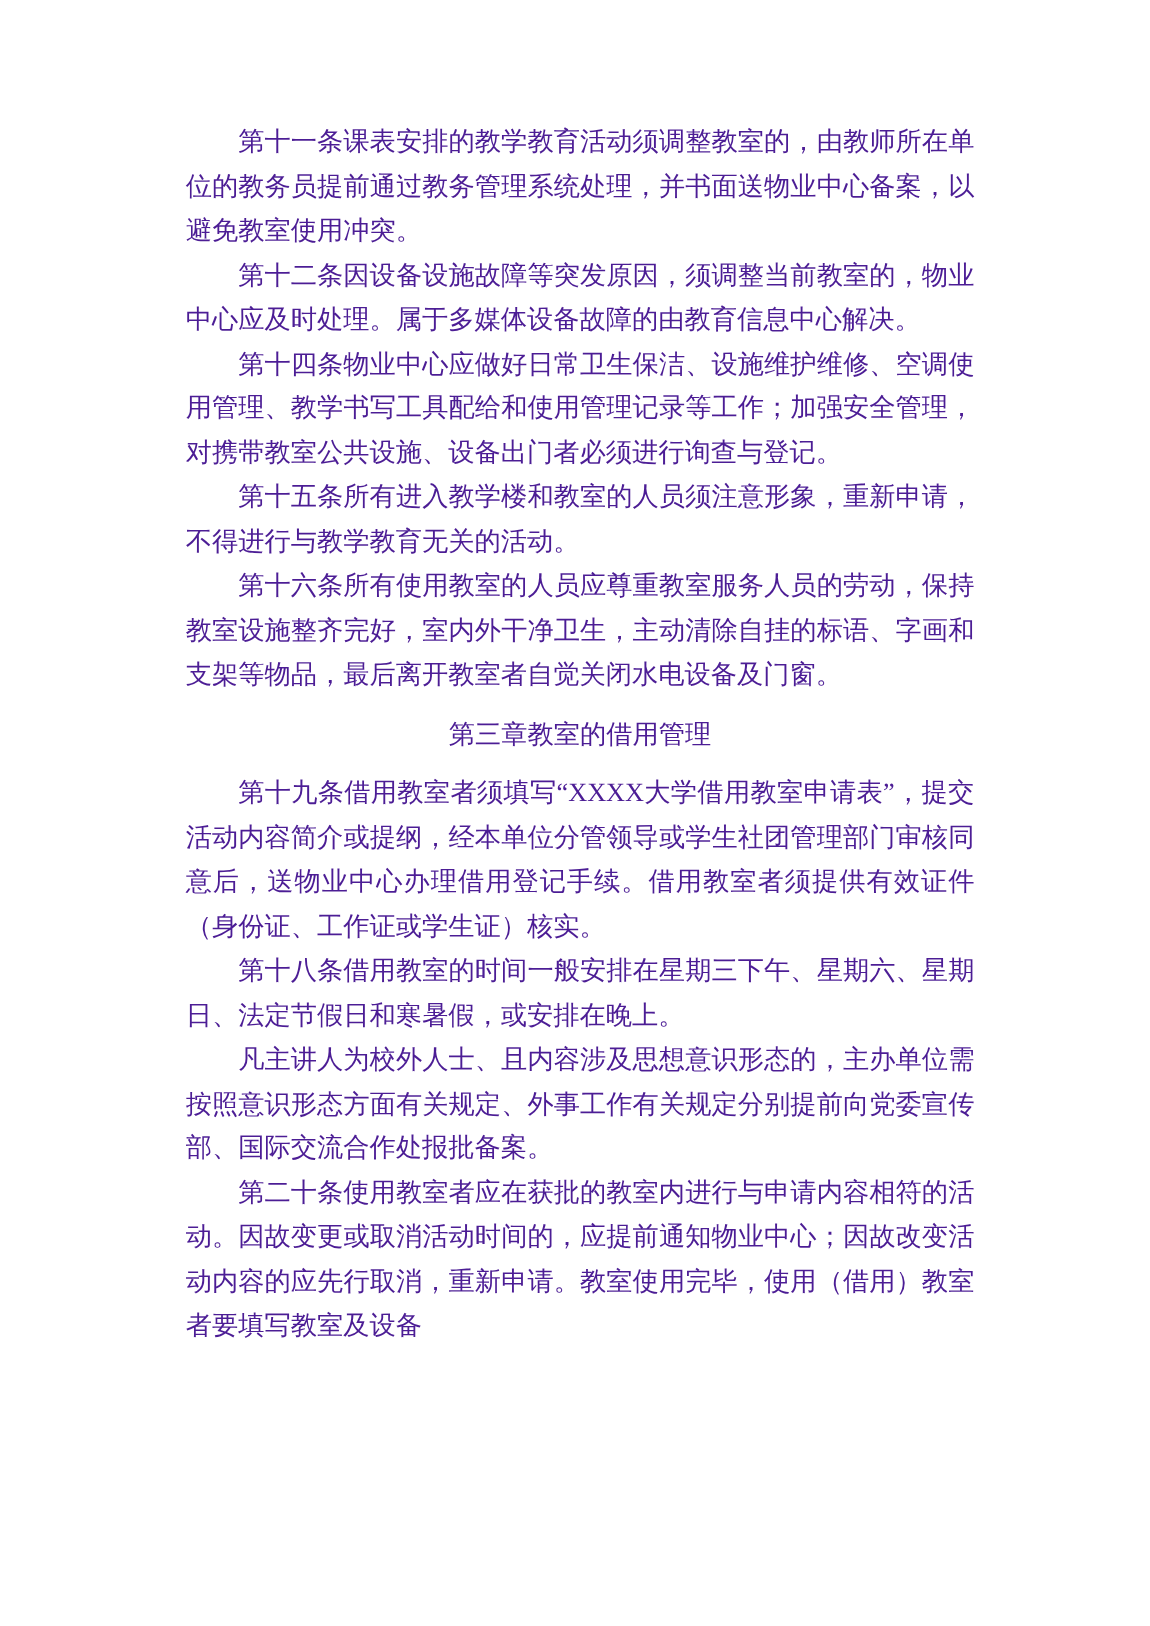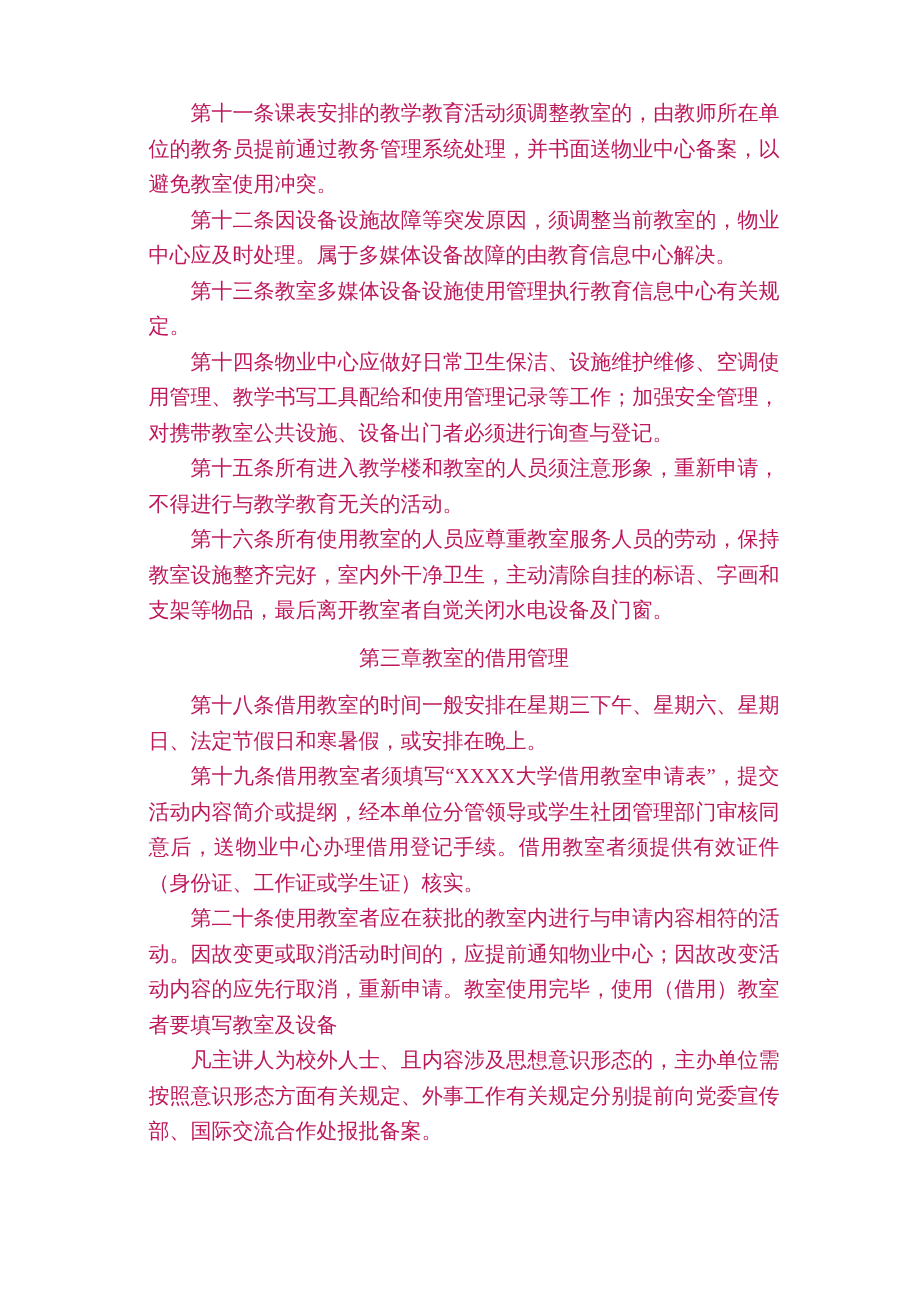--- a/index.html
+++ b/index.html
@@ -11,21 +11,21 @@
       position: relative;
       width: 847px;
       height: 1301px;
       margin: 0 auto;
       background: #ffffff;
       box-sizing: border-box;
       padding: 96px 104px 0 112px;
       font-family: "Liberation Serif", "DejaVu Serif", serif;
       font-size: 21px;
       line-height: 35.5px;
-      color: #be185d;
+      color: #4c1d95;
       overflow: hidden;
     }
     .para {
       margin: 0;
       text-indent: 2em;
       text-align: justify;
       word-break: break-all;
     }
     .heading {
       margin: 12px;
@@ -38,32 +38,31 @@
   </style>
 </head>
 <body>
 
 <div class="page">
 
   <p class="para">第十一条课表安排的教学教育活动须调整教室的，由教师所在单位的教务员提前通过教务管理系统处理，并书面送物业中心备案，以避免教室使用冲突。</p>
 
   <p class="para">第十二条因设备设施故障等突发原因，须调整当前教室的，物业中心应及时处理。属于多媒体设备故障的由教育信息中心解决。</p>
 
-  <p class="para">第十三条教室多媒体设备设施使用管理执行教育信息中心有关规定。</p>
 
   <p class="para"><span>第十四条</span><span class="underline">物业中心应</span><span>做好日常卫生保洁、设施维护维修、空调使用管理、教学书写工具配给和使用管理记录等工作；加强安全管理，对携带教室公共设施、设备出门者必须进行询查与登记。</span></p>
 
   <p class="para">第十五条所有进入教学楼和教室的人员须注意形象，重新申请，不得进行与教学教育无关的活动。</p>
 
   <p class="para">第十六条所有使用教室的人员应尊重教室服务人员的劳动，保持教室设施整齐完好，室内外干净卫生，主动清除自挂的标语、字画和支架等物品，最后离开教室者自觉关闭水电设备及门窗。</p>
 
   <p class="heading">第三章教室的借用管理</p>
 
 
+  <p class="para">第十九条借用教室者须填写“XXXX大学借用教室申请表”，提交活动内容简介或提纲，经本单位分管领导或学生社团管理部门审核同意后，送物业中心办理借用登记手续。借用教室者须提供有效证件（身份证、工作证或学生证）核实。</p>
+
   <p class="para">第十八条借用教室的时间一般安排在星期三下午、星期六、星期日、法定节假日和寒暑假，或安排在晚上。</p>
 
-  <p class="para">第十九条借用教室者须填写“XXXX大学借用教室申请表”，提交活动内容简介或提纲，经本单位分管领导或学生社团管理部门审核同意后，送物业中心办理借用登记手续。借用教室者须提供有效证件（身份证、工作证或学生证）核实。</p>
+  <p class="para">凡主讲人为校外人士、且内容涉及思想意识形态的，主办单位需按照意识形态方面有关规定、外事工作有关规定分别提前向党委宣传部、国际交流合作处报批备案。</p>
 
   <p class="para">第二十条使用教室者应在获批的教室内进行与申请内容相符的活动。因故变更或取消活动时间的，应提前通知物业中心；因故改变活动内容的应先行取消，重新申请。教室使用完毕，使用（借用）教室者要填写教室及设备</p>
-
-  <p class="para">凡主讲人为校外人士、且内容涉及思想意识形态的，主办单位需按照意识形态方面有关规定、外事工作有关规定分别提前向党委宣传部、国际交流合作处报批备案。</p>
 
 </div>
 
 </body></html>

